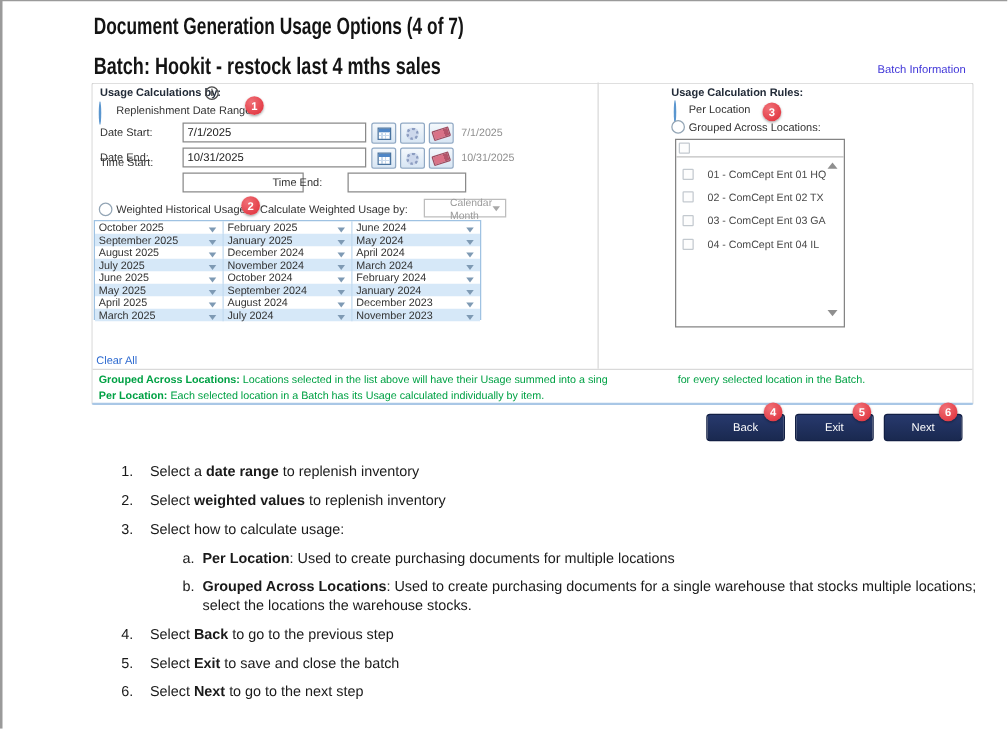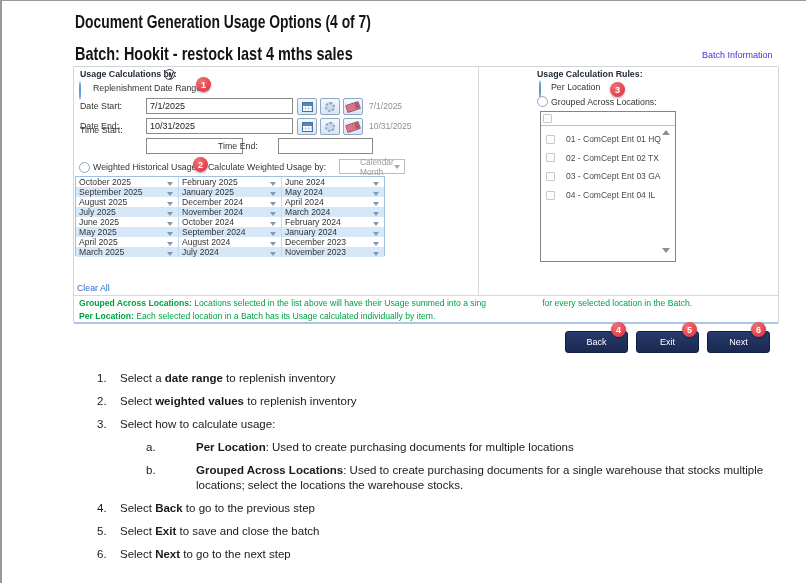--- a/index.html
+++ b/index.html
@@ -81,21 +81,21 @@
   .navbtn{position:absolute;width:63px;height:22px;border:1px solid #121f44;border-radius:3px;
         background:linear-gradient(#27396d,#1a2950);color:#fff;font-size:9px;
         display:flex;align-items:center;justify-content:center;cursor:pointer;box-sizing:border-box;}
 
   .instructions{left:97px;top:371px;width:700px;color:#1a1a1a;font-size:11.5px;line-height:15px;}
   .irow{display:flex;margin-bottom:8px;}
   .irow .num{width:23px;flex:none;}
   .irow .txt{max-width:648px;}
   .irow.lvl2{margin-left:49px;}
   .irow.lvl2 .num{width:16px;}
-  .irow.lvl2 .txt{max-width:630px;margin-left:34px;}
+  .irow.lvl2 .txt{max-width:630px;}
 </style>
 </head>
 <body>
 
 
 
 <div class="abs frame-left"></div>
 <div class="abs frame-top"></div>
 
 <div class="abs hdr-title condensed">Document Generation Usage Options (4 of 7)</div>

